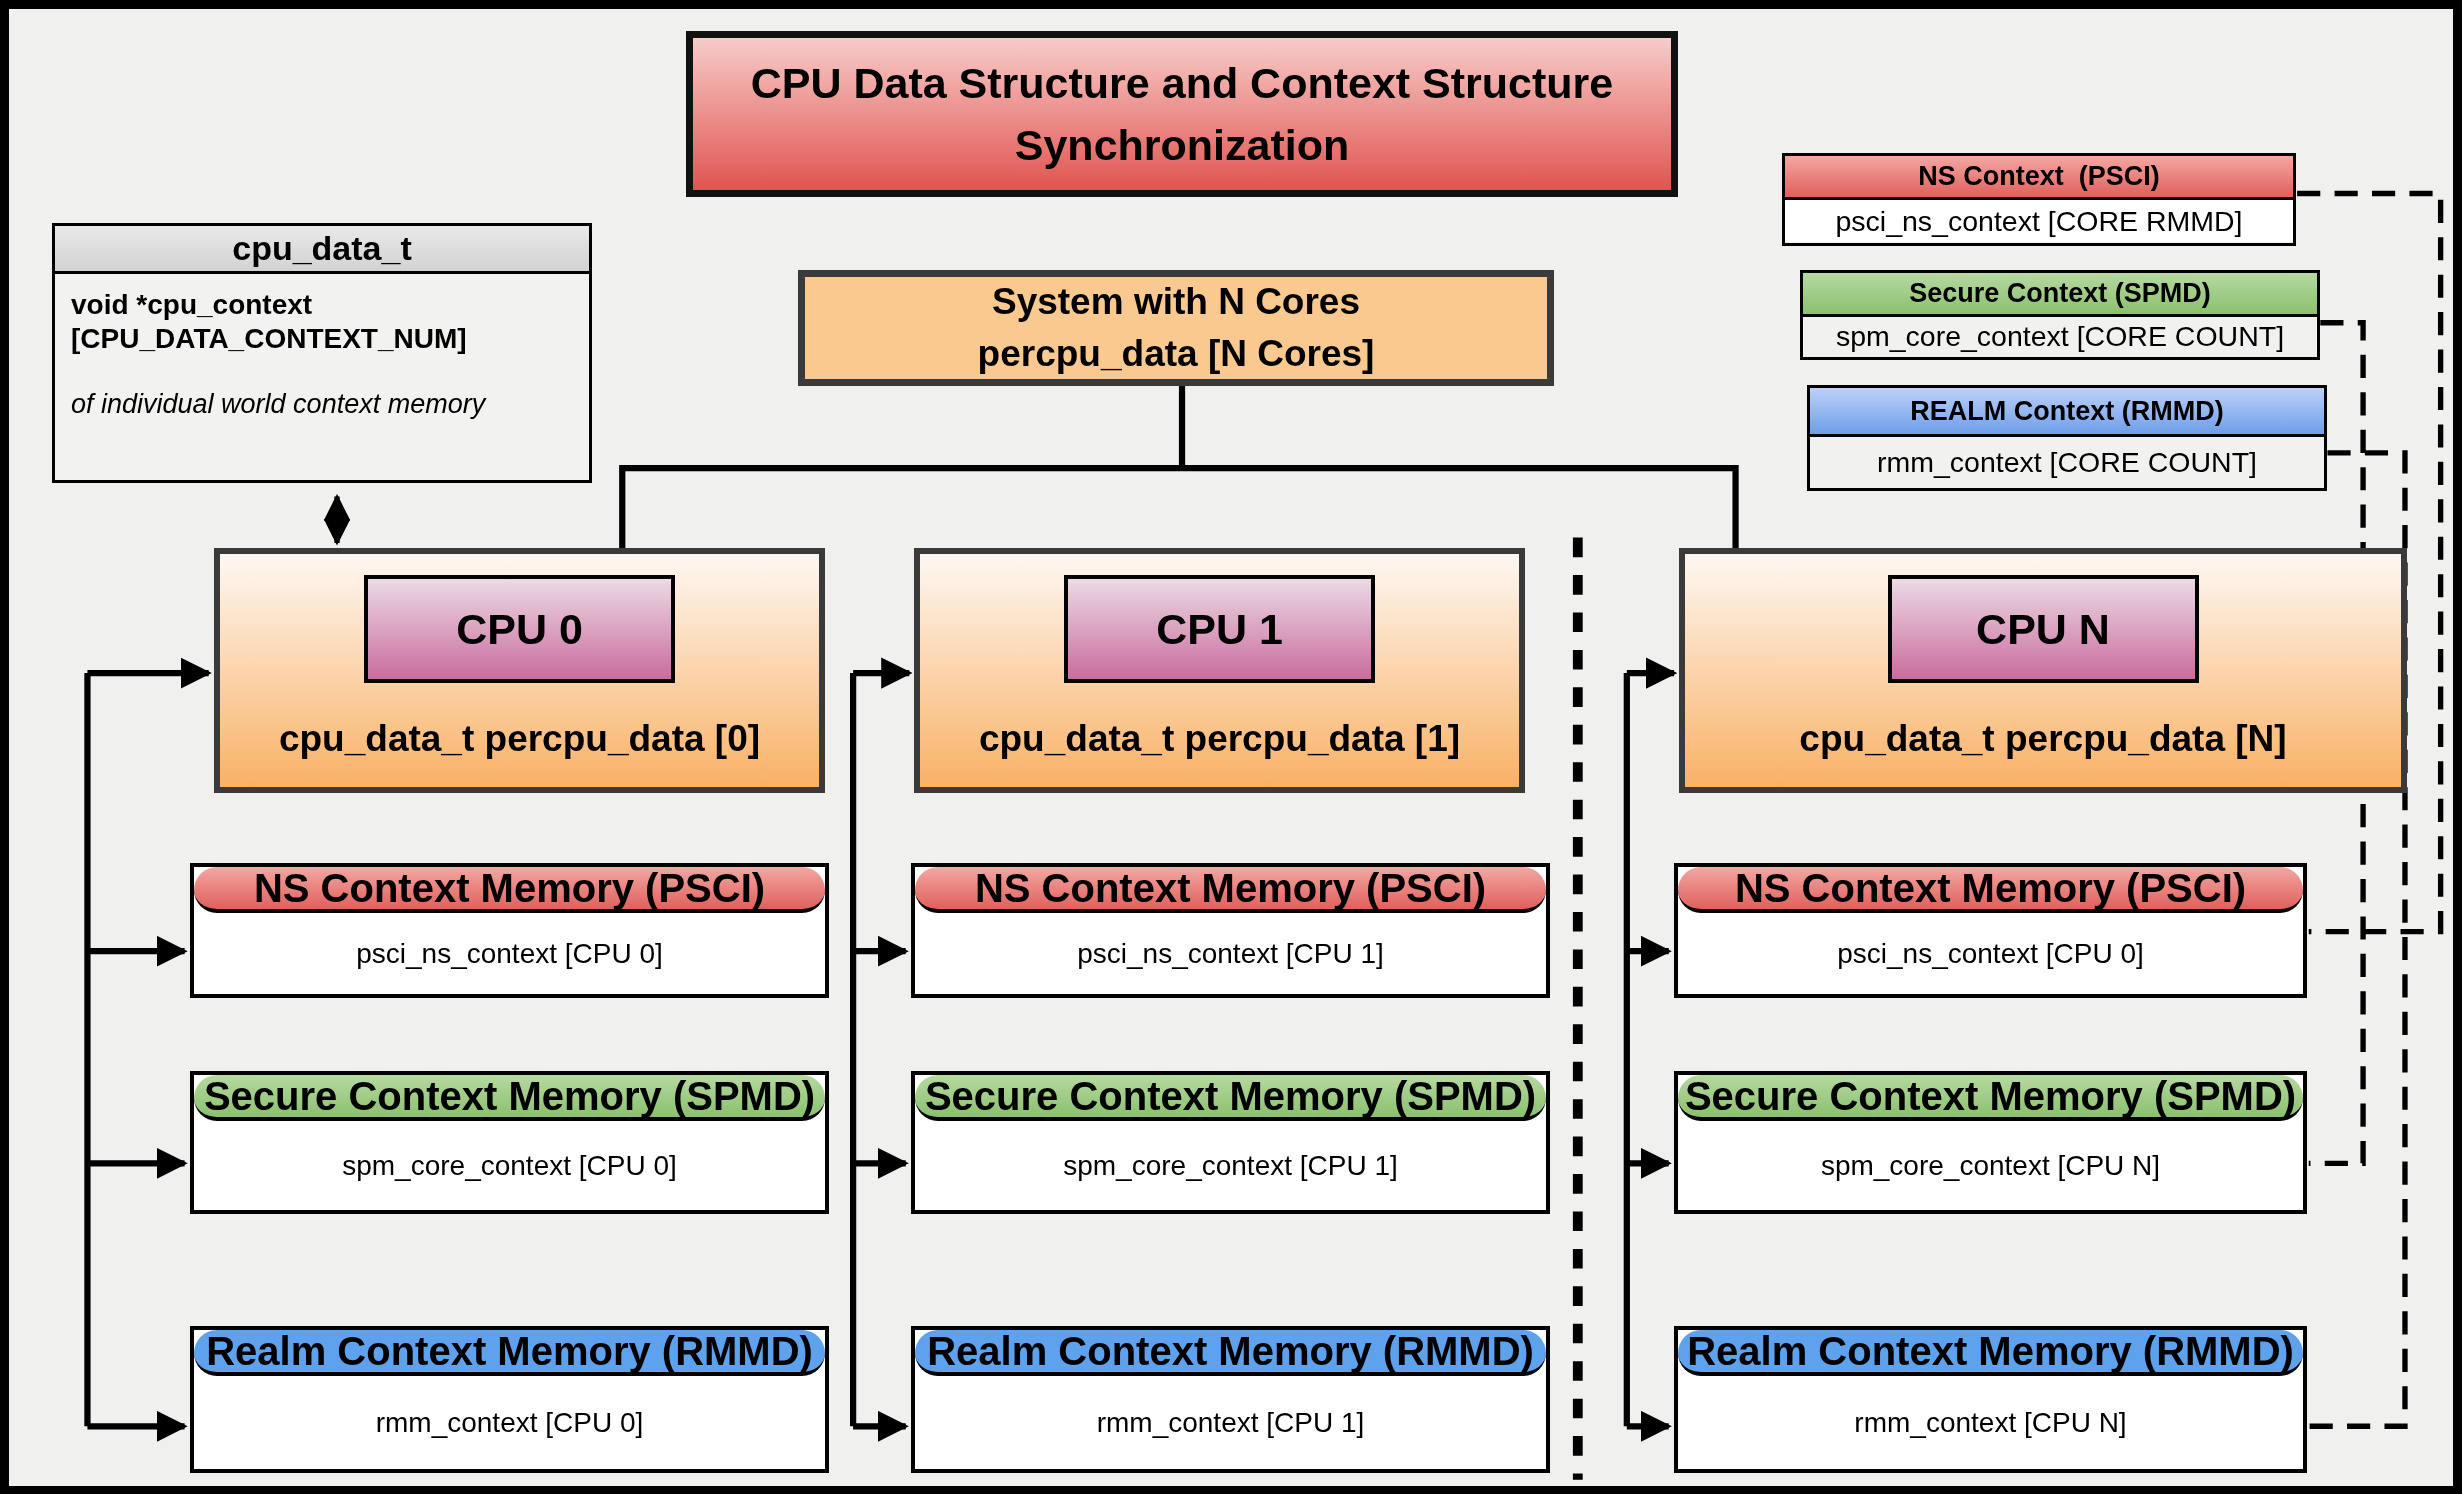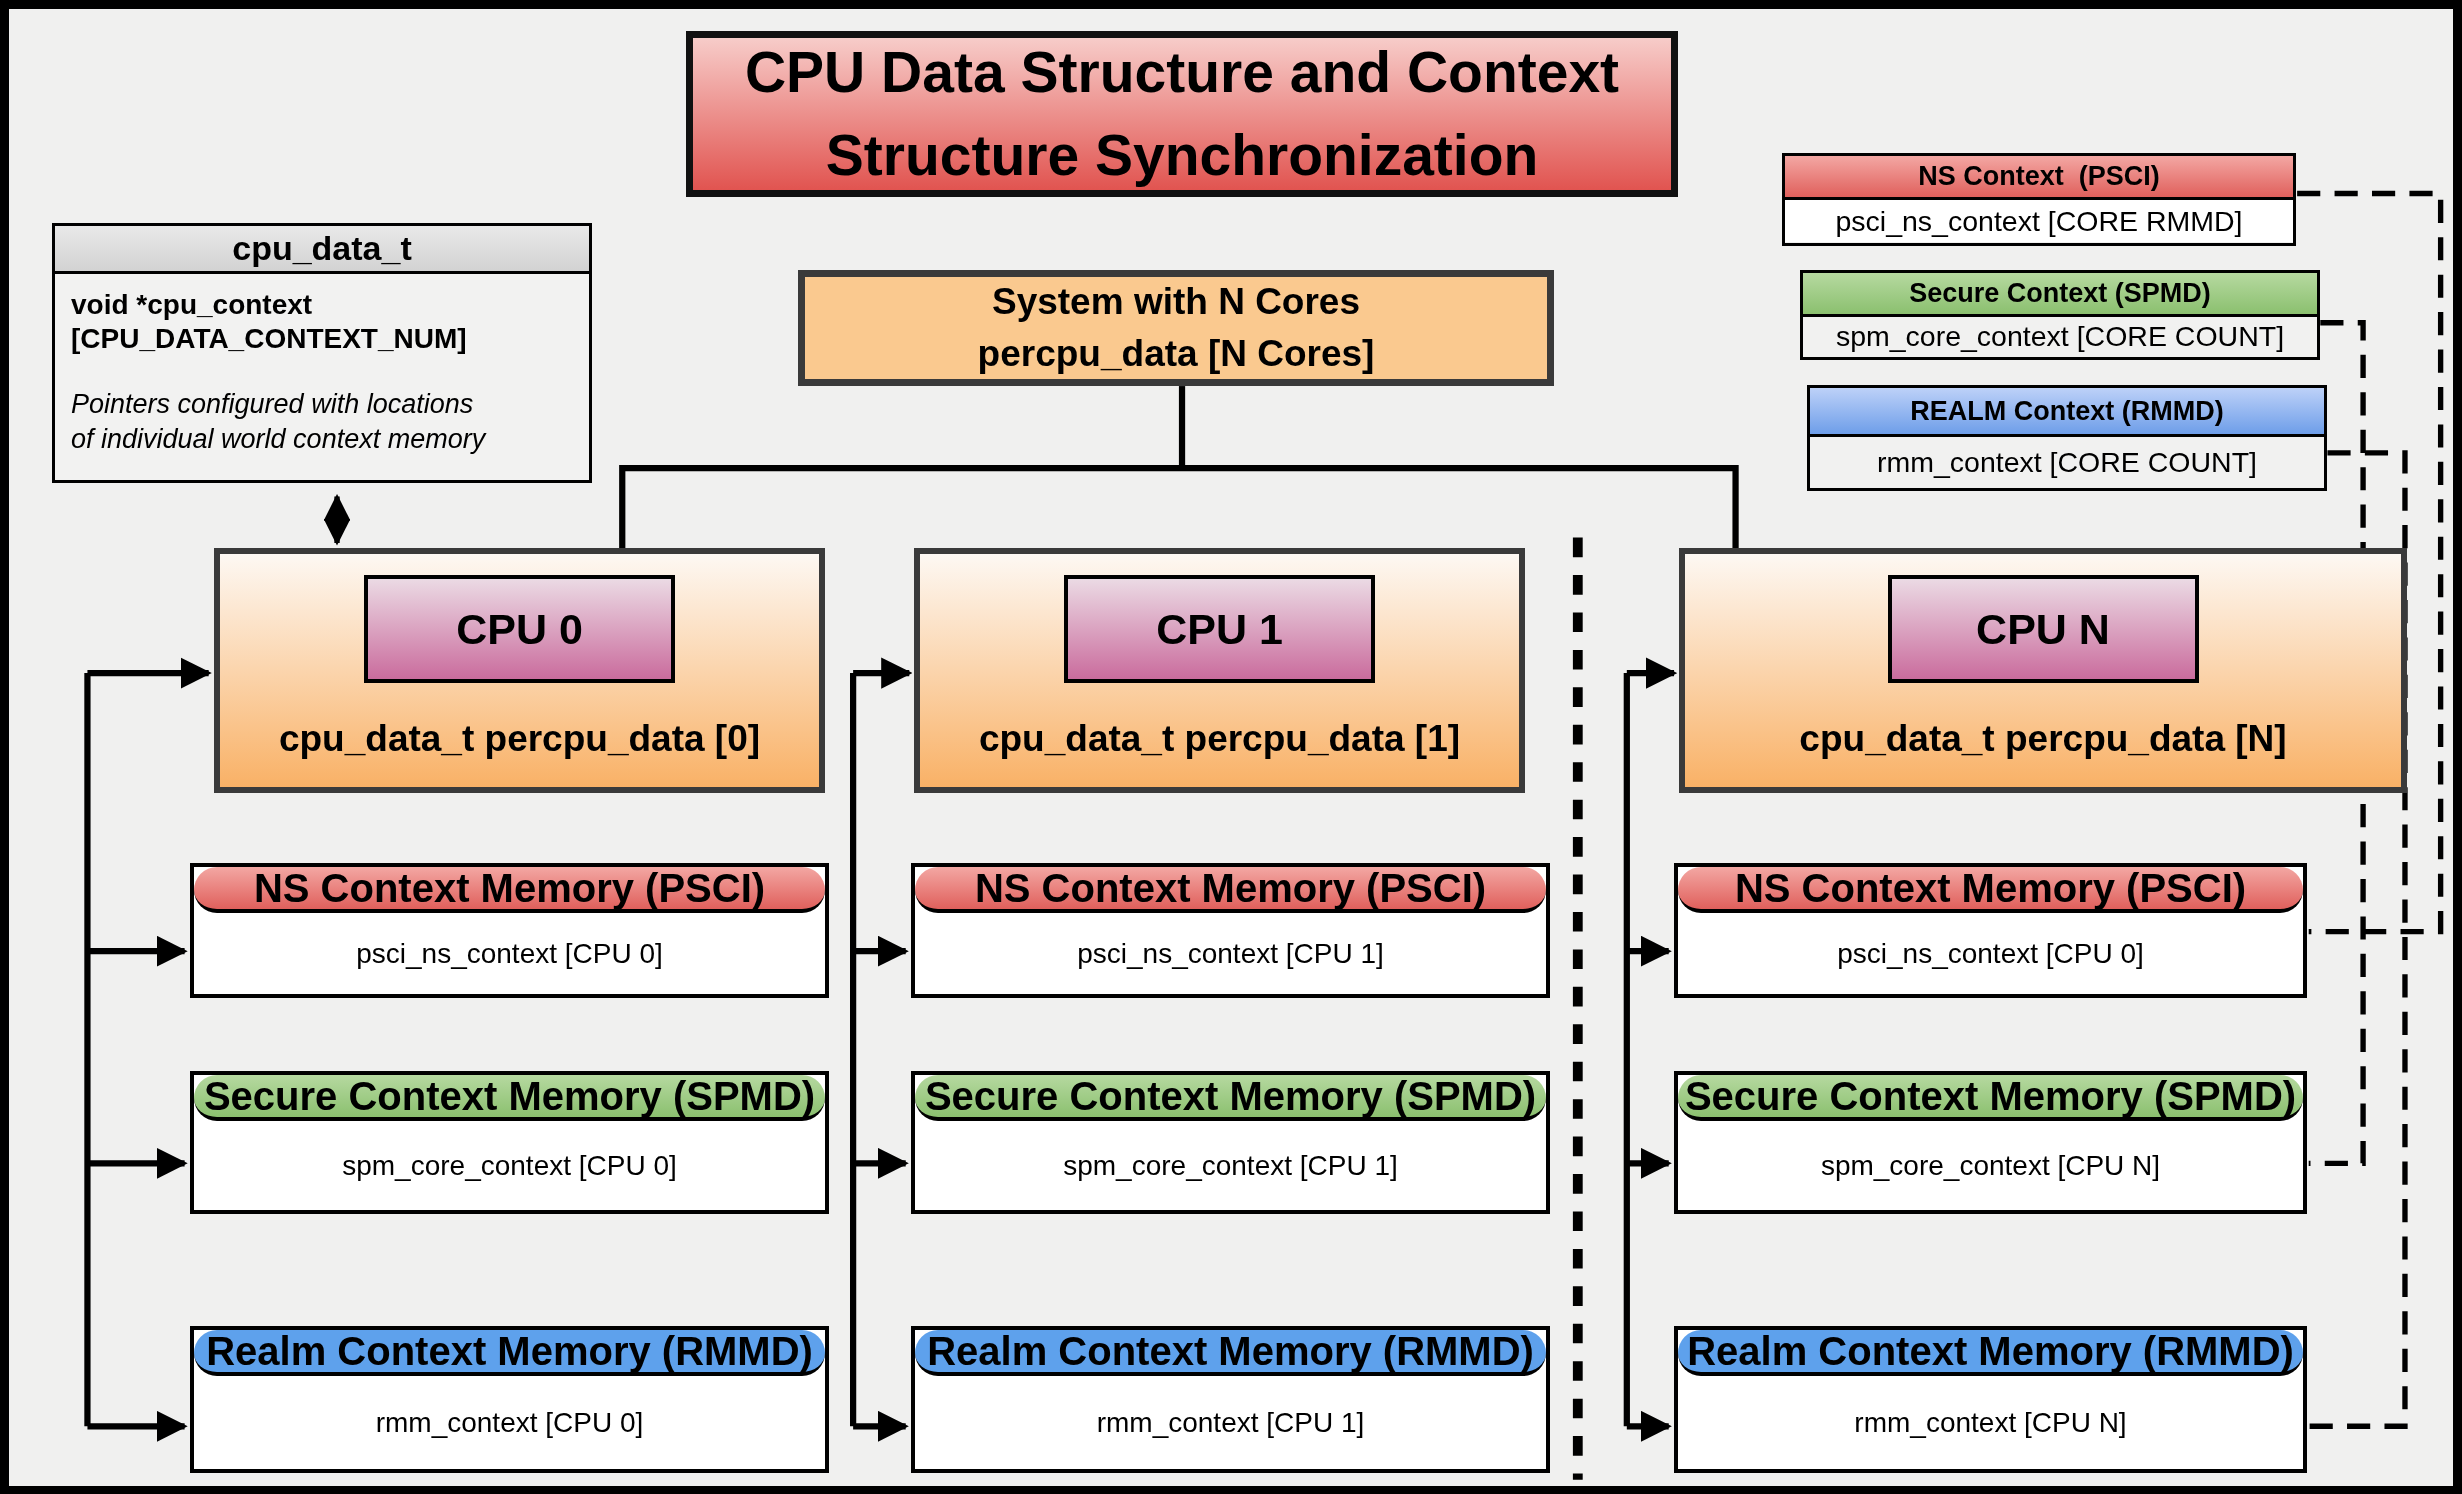--- a/index.html
+++ b/index.html
@@ -16,21 +16,21 @@
   .wires{position:absolute;left:0;top:0;width:2445px;height:1477px;}
 
   .abs{position:absolute;box-sizing:border-box;}
 
   
   .title-box{
     left:677px;top:22px;width:992px;height:166px;
     border:7.1px solid #111;
     background:linear-gradient(var(--title-top,#f7ccc9),var(--title-bottom,#e15450));
     display:flex;align-items:center;justify-content:center;text-align:center;
-    font-size:57px;font-weight:bold;line-height:1.45;padding:0 27px;
+    font-size:43px;font-weight:bold;line-height:1.45;padding:0 27px;
   }
 
   
   .struct-box{
     left:43px;top:214px;width:540px;height:260px;
     border:3.6px solid #000;background:var(--struct-body,#f2f2f1);
   }
   .struct-hdr{
     height:45px;border-bottom:3.6px solid #000;
     background:linear-gradient(var(--struct-header-top,#e9e9e9),var(--struct-header-bottom,#d2d2d2));
@@ -171,21 +171,20 @@
   <div class="abs title-box">CPU Data Structure and Context Structure Synchronization</div>
 
   <div class="abs struct-box">
     <div class="struct-hdr">cpu_data_t</div>
     <div class="struct-body">
       <div class="struct-field">
         <span style="display:block">void  *cpu_context</span>
         <span style="display:block">[CPU_DATA_CONTEXT_NUM]</span>
       </div>
       <div class="struct-note">
-        <span style="display:block">Pointers configured with locations</span>
         <span style="display:block">of individual world context memory</span>
       </div>
     </div>
   </div>
 
   <div class="abs system-box">
     <span>System with N Cores</span>
     <span>percpu_data [N Cores]</span>
   </div>
 

